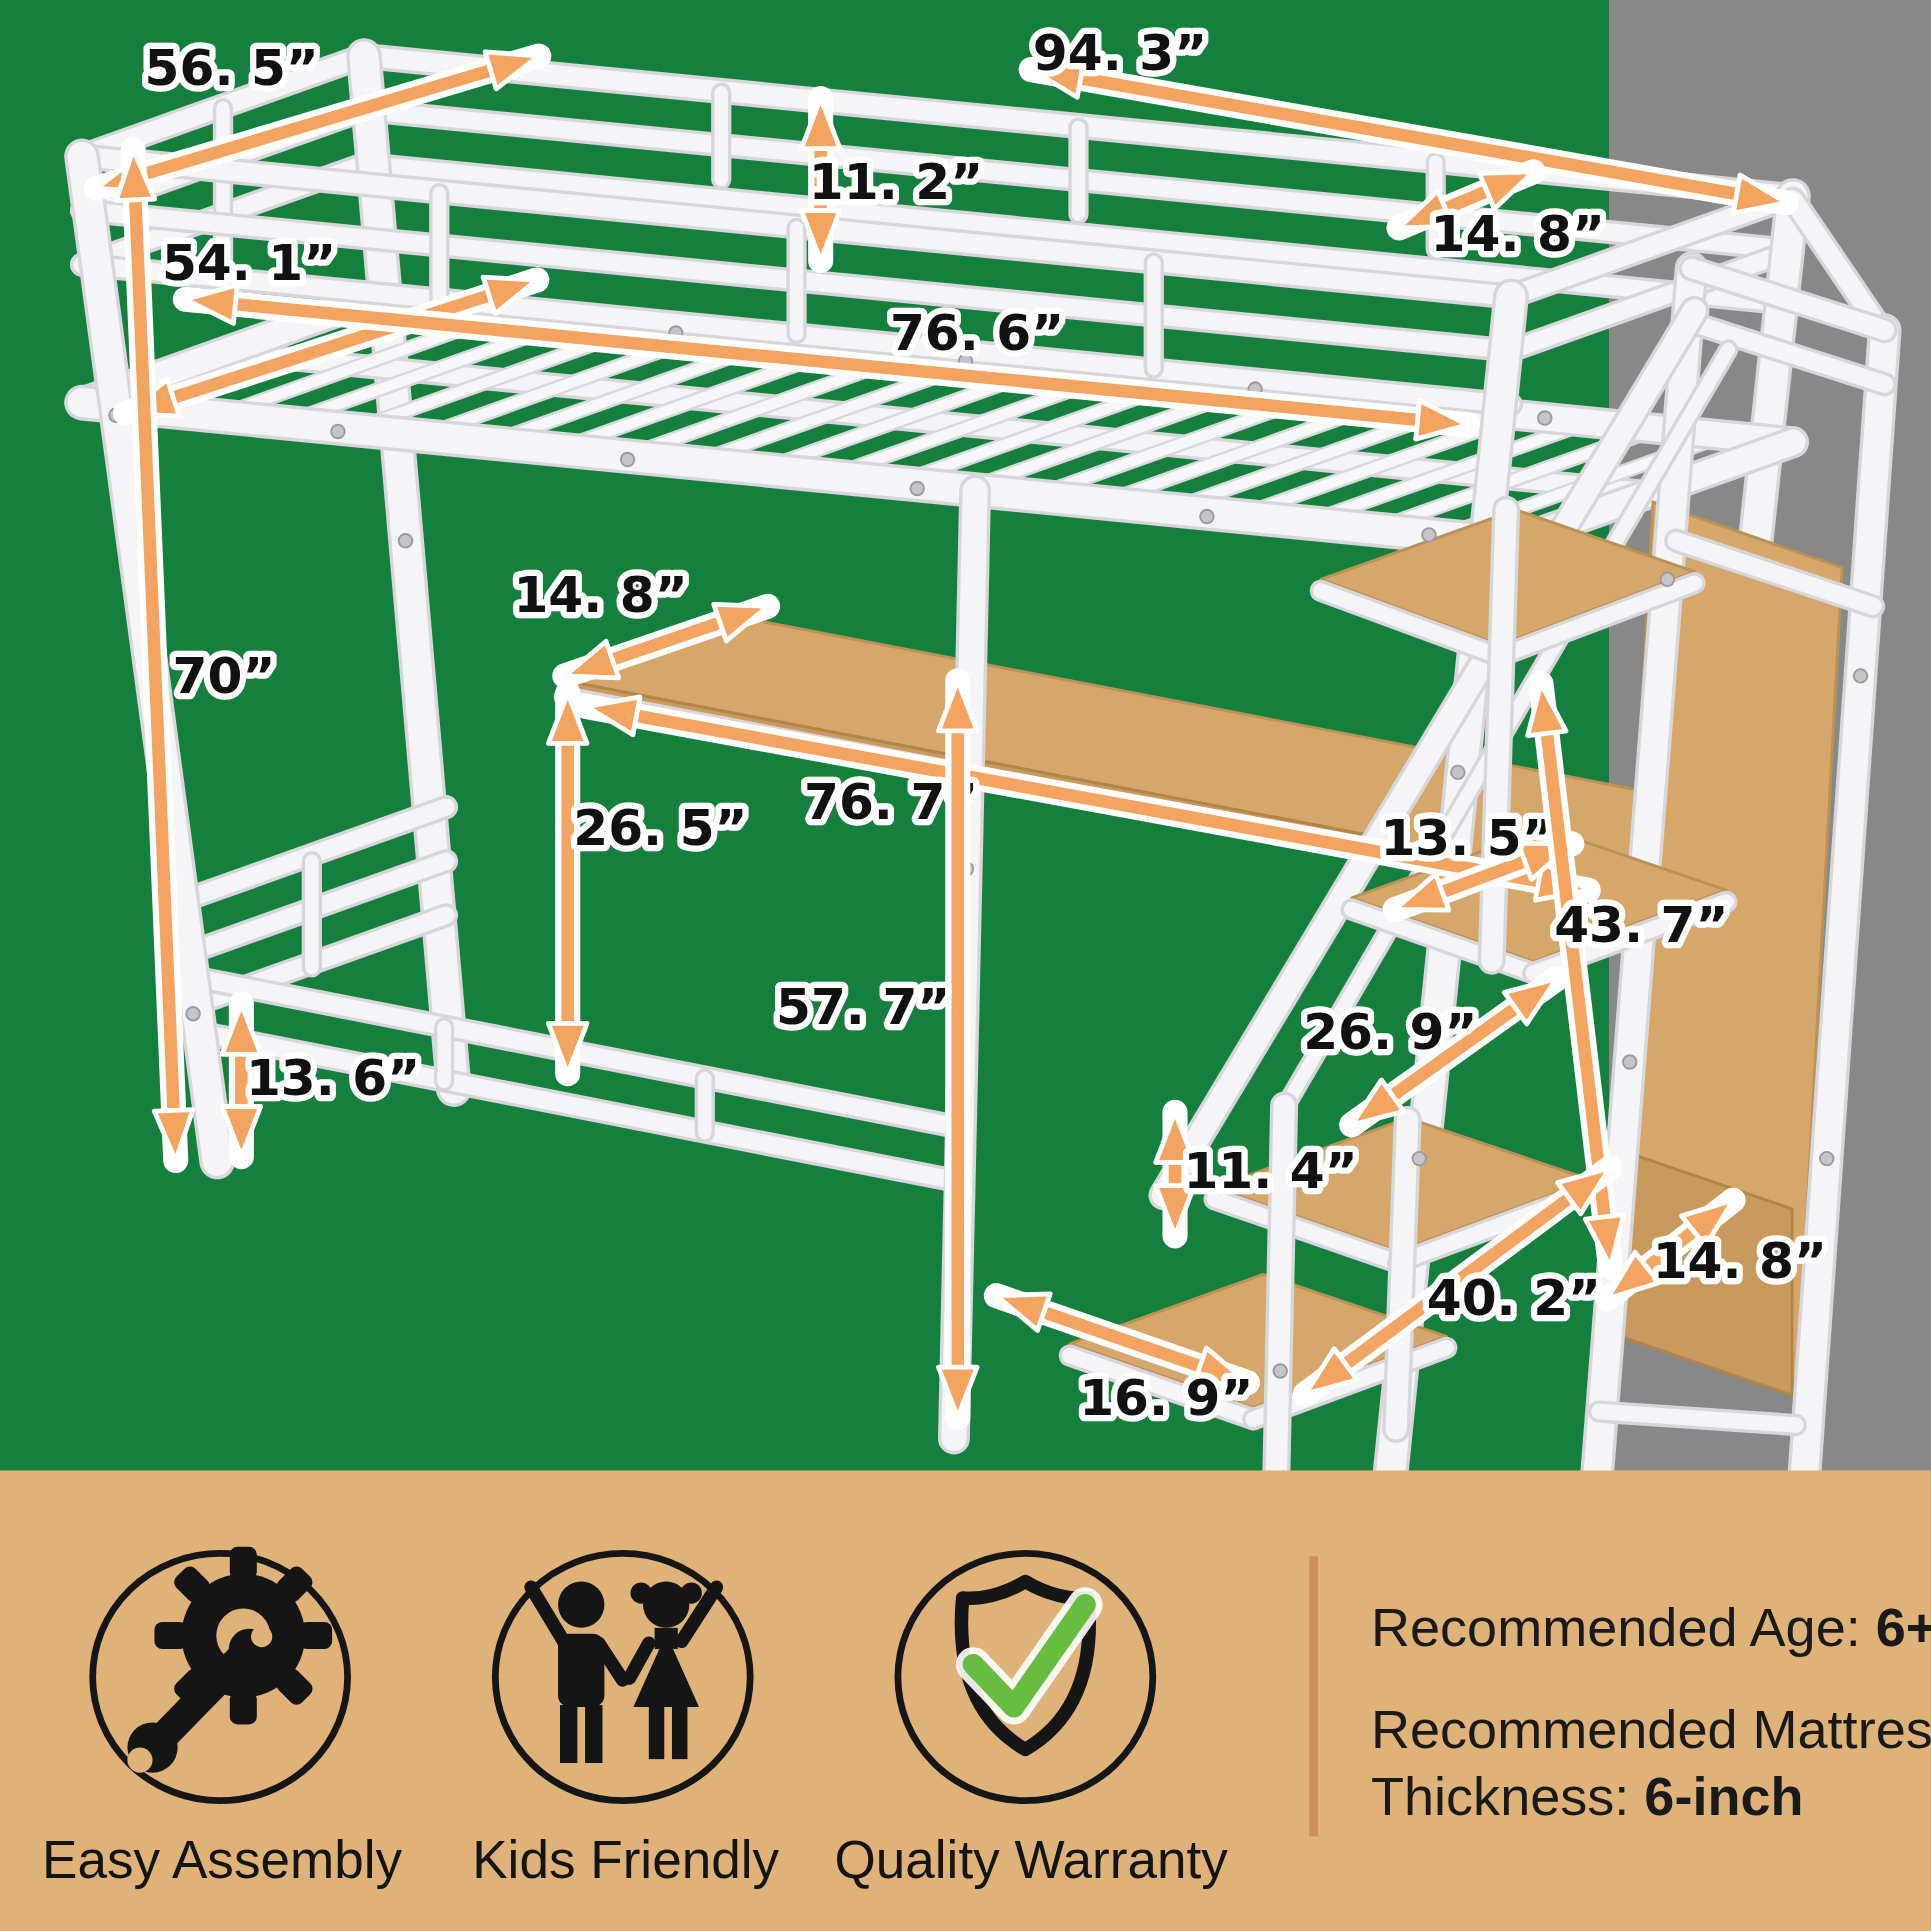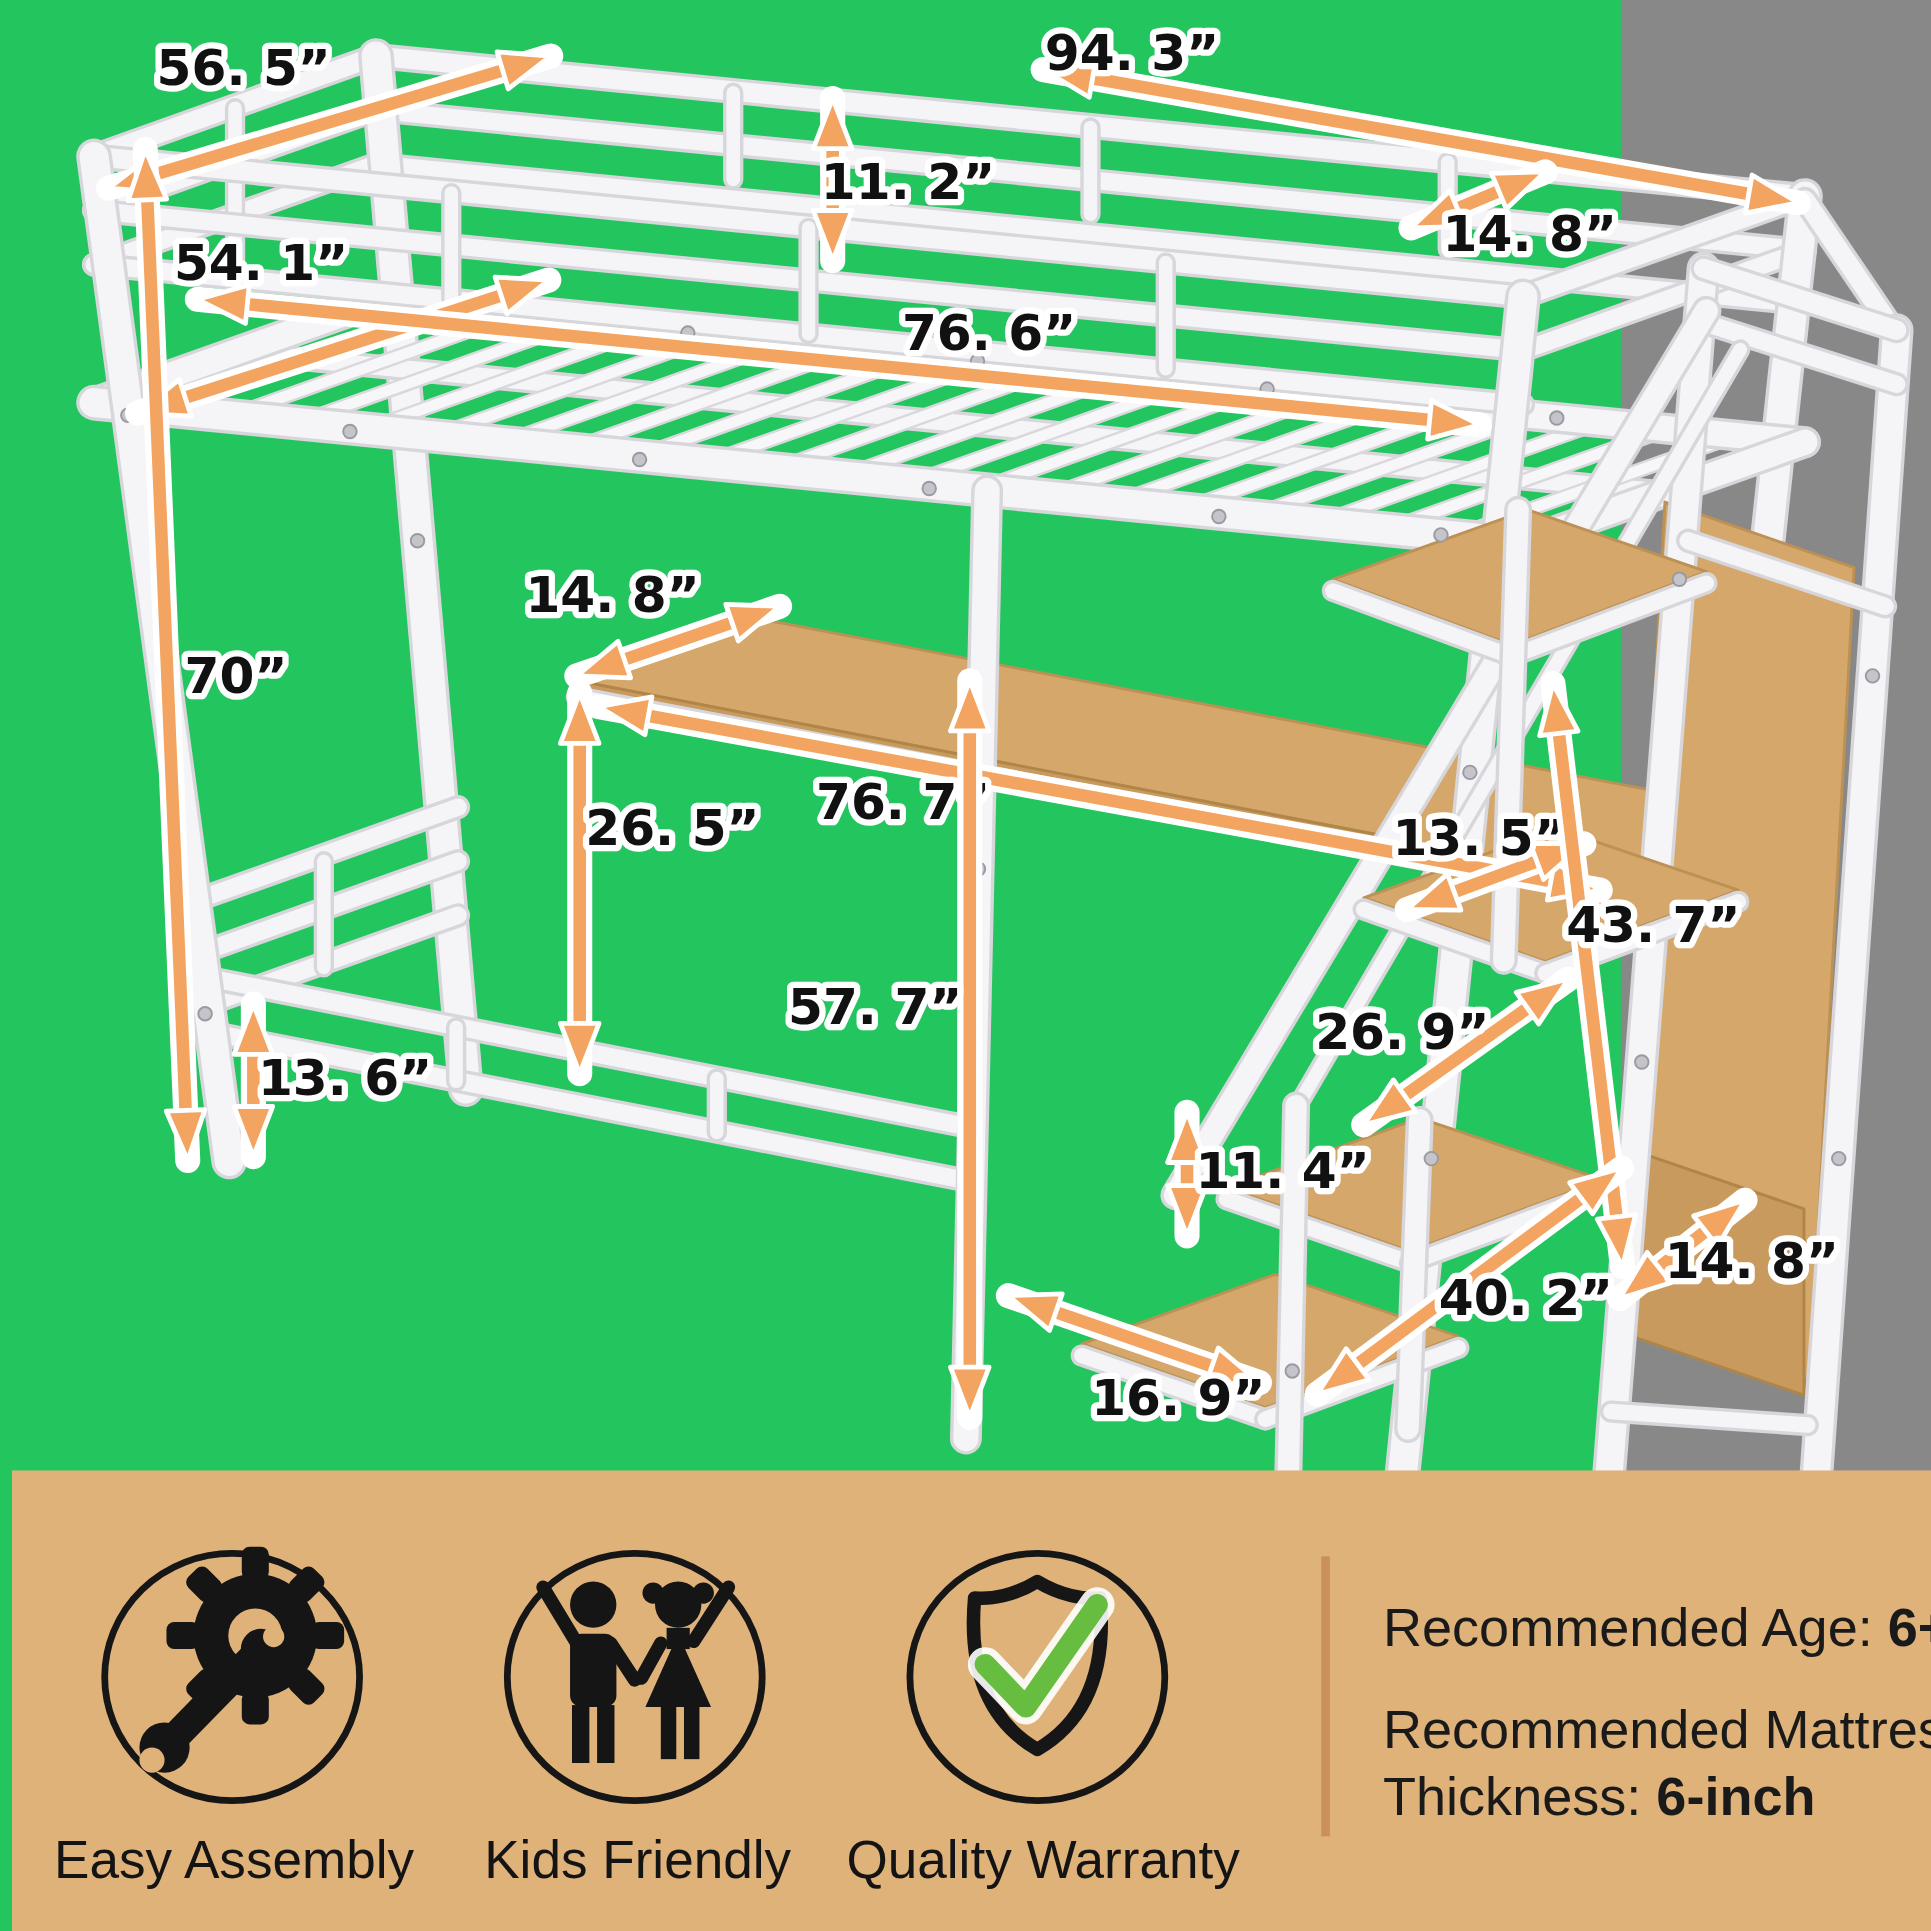--- a/index.html
+++ b/index.html
@@ -1,16 +1,16 @@
 <!DOCTYPE html>
 <html><head>
 <meta charset="utf-8">
 <style>
   html,body{margin:0;padding:0;background:#888;}
-  .stage{width:1609px;height:1931px;background:#22c55e;position:relative;font-family:"Liberation Sans",sans-serif;padding-left:12px;}
+  .stage{width:1609px;height:1931px;background:#15803d;position:relative;font-family:"Liberation Sans",sans-serif;}
   svg{display:block;}
   .beam{stroke:#f5f5f7;stroke-linecap:round;fill:none;}
   .beam-under{stroke:#d6d6db;stroke-linecap:round;fill:none;}
   .wood{fill:#d5a76b;stroke:#bb9156;stroke-width:3;stroke-linejoin:round;}
   .wood-dark{fill:#c89a5e;stroke:#b08648;stroke-width:3;stroke-linejoin:round;}
   .bolt{fill:#c4c4ca;stroke:#9a9aa0;stroke-width:2;}
   .dim-label{font-family:"DejaVu Sans",sans-serif;font-weight:bold;font-size:52px;fill:#111;
              stroke:#ffffff;stroke-width:13px;paint-order:stroke;stroke-linejoin:round;text-anchor:middle;}
   .feature-label{font-size:55px;fill:#141414;text-anchor:middle;font-family:"Liberation Sans",sans-serif;}
   .spec-text{font-size:56px;fill:#1a1a1a;font-family:"Liberation Sans",sans-serif;}

